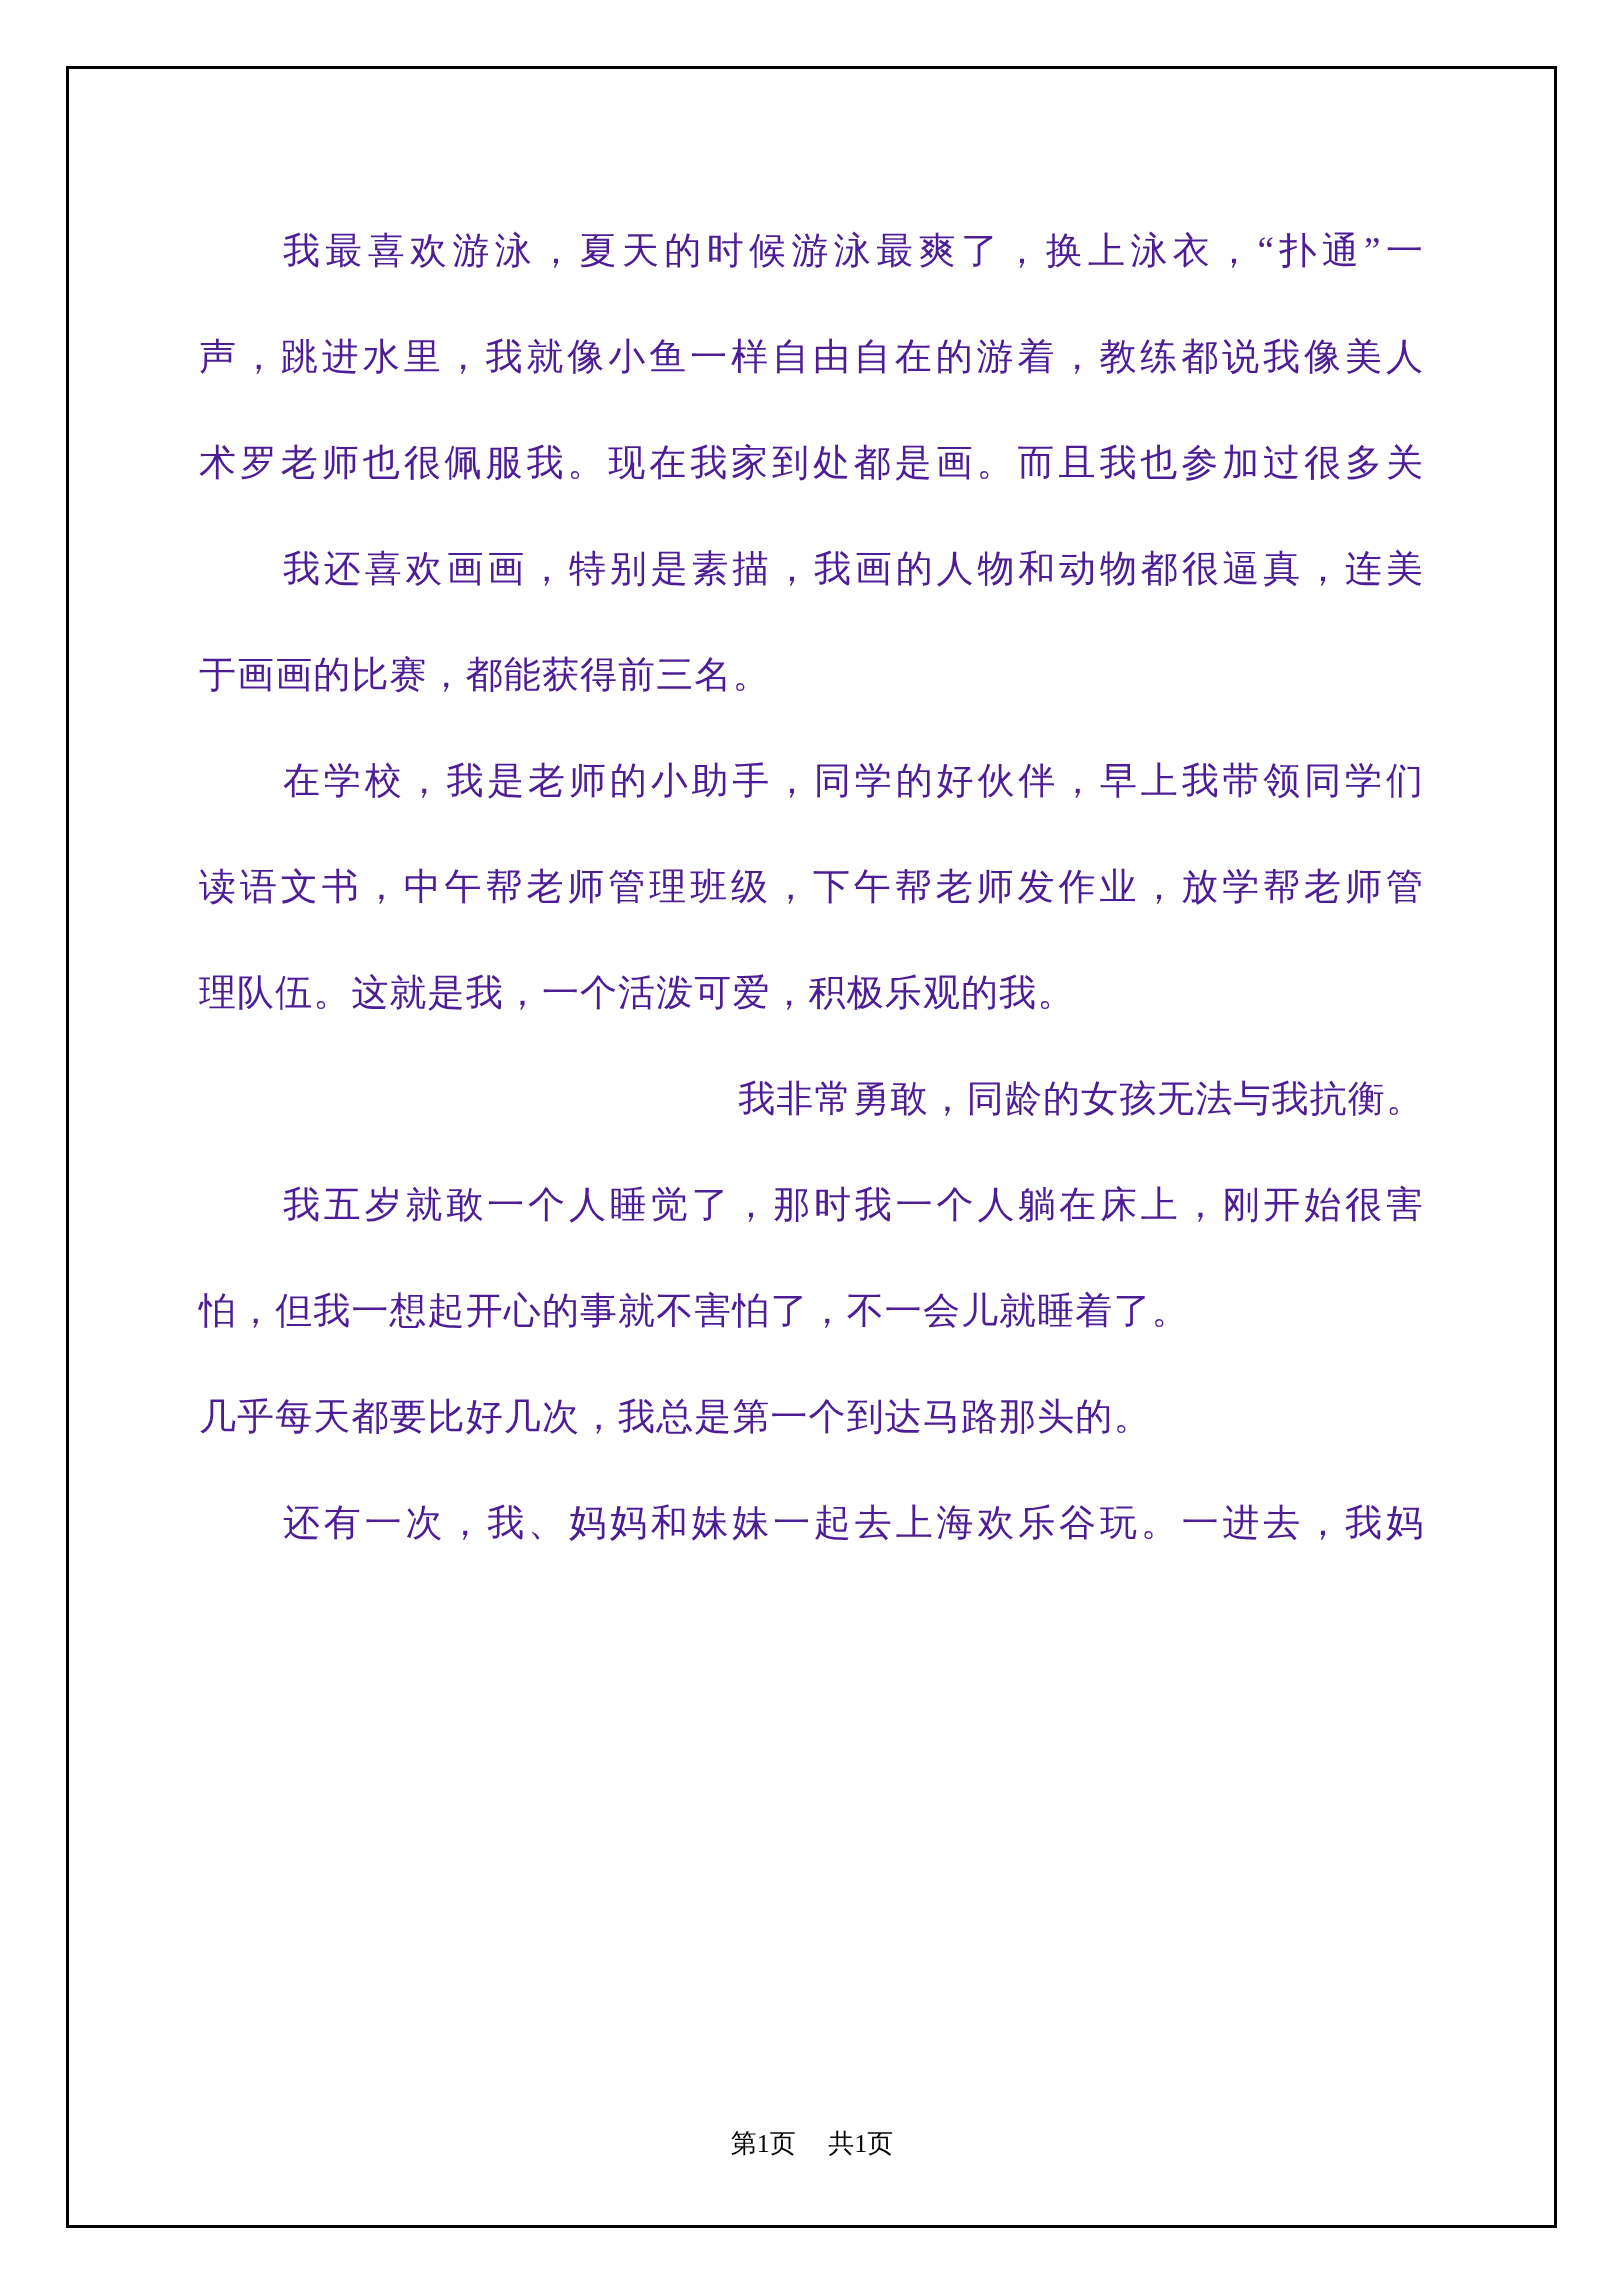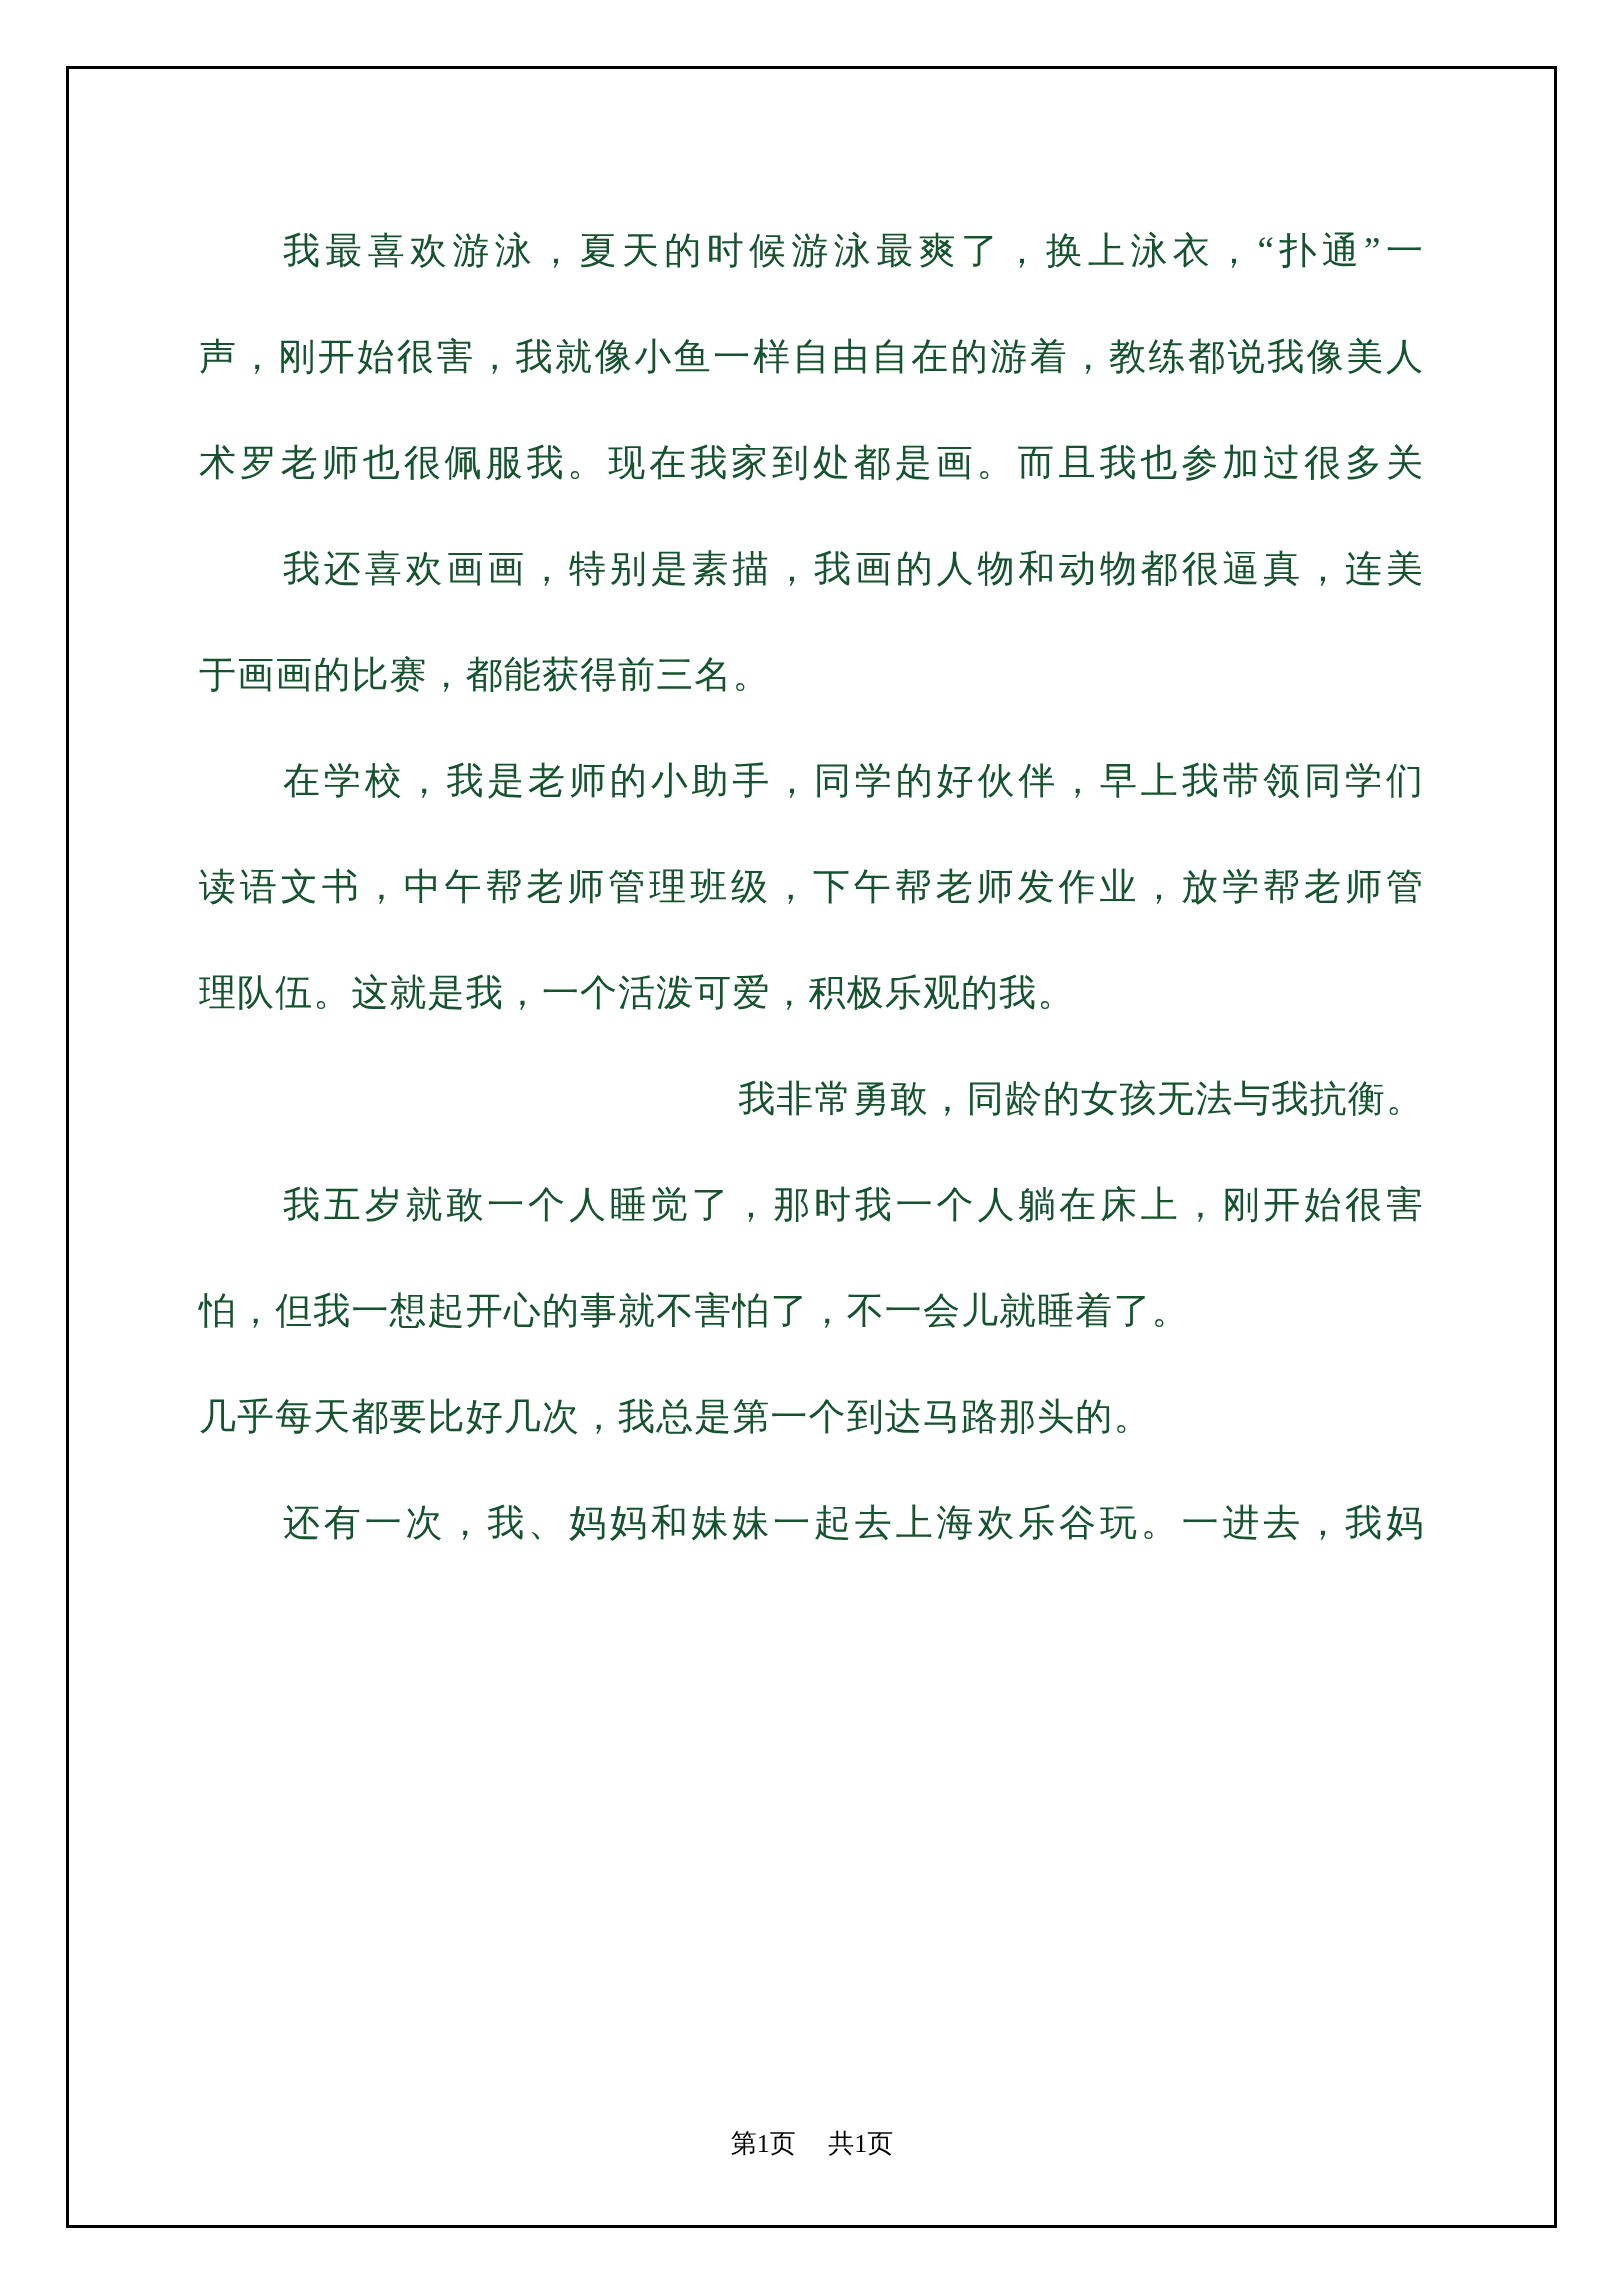--- a/index.html
+++ b/index.html
@@ -30,21 +30,21 @@
     top: 198px;
     width: 1225px;
     color: #000000;
   }
   .line {
     height: 106px;
     line-height: 106px;
     font-size: 37px;
     letter-spacing: 1.1px;
     white-space: nowrap;
-    color: #14532d;
+    color: #4c1d95;
     font-family: Liberation Serif, serif;
   }
   .indent {
     text-indent: 84px;
     text-align: right;
   }
   .fill {
     white-space: normal;
     text-align: justify;
     text-align-last: justify;
@@ -71,21 +71,21 @@
 </style>
 </head>
 <body>
 
 <div class="page">
 
   <div class="page-frame"></div>
 
   <div class="text-block">
     <div class="line indent fill">我最喜欢游泳，夏天的时候游泳最爽了，换上泳衣，“扑通”一</div>
-    <div class="line fill">声，刚开始很害，我就像小鱼一样自由自在的游着，教练都说我像美人</div>
+    <div class="line fill">声，跳进水里，我就像小鱼一样自由自在的游着，教练都说我像美人</div>
     <div class="line fill">术罗老师也很佩服我。现在我家到处都是画。而且我也参加过很多关</div>
     <div class="line indent fill">我还喜欢画画，特别是素描，我画的人物和动物都很逼真，连美</div>
     <div class="line">于画画的比赛，都能获得前三名。</div>
     <div class="line indent fill">在学校，我是老师的小助手，同学的好伙伴，早上我带领同学们</div>
     <div class="line fill">读语文书，中午帮老师管理班级，下午帮老师发作业，放学帮老师管</div>
     <div class="line">理队伍。这就是我，一个活泼可爱，积极乐观的我。</div>
     <div class="line indent">我非常勇敢，同龄的女孩无法与我抗衡。</div>
     <div class="line indent fill">我五岁就敢一个人睡觉了，那时我一个人躺在床上，刚开始很害</div>
     <div class="line">怕，但我一想起开心的事就不害怕了，不一会儿就睡着了。</div>
     <div class="line">几乎每天都要比好几次，我总是第一个到达马路那头的。</div>

